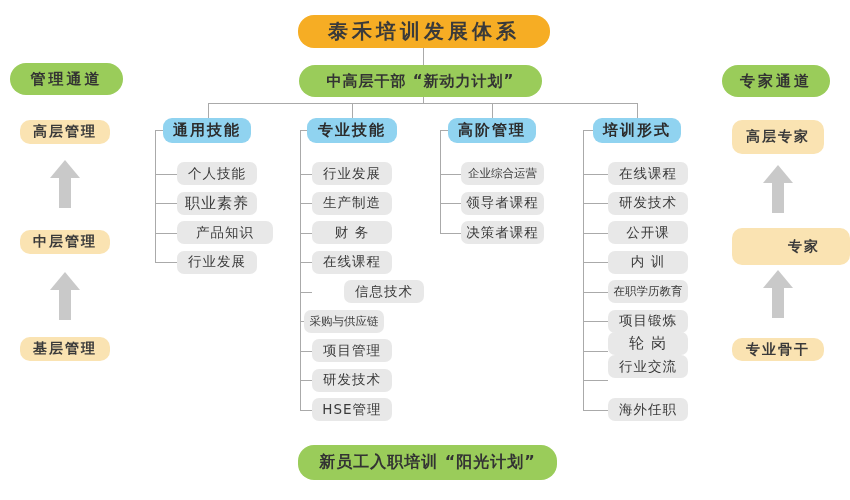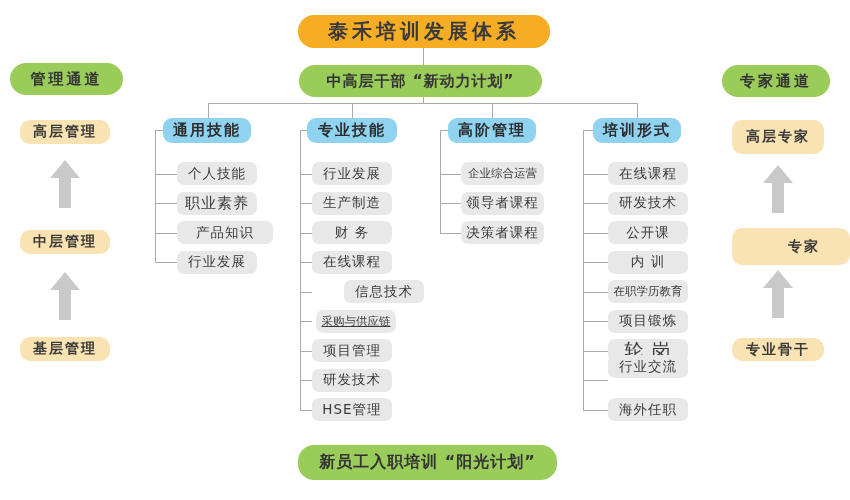--- a/index.html
+++ b/index.html
@@ -101,21 +101,21 @@
     <div class="item" style="left: 312px; top: 162px; width: 80px; height: 23px; font-size: 13.5px;">行业发展</div>
     <div class="line" style="left: 300px; top: 203px; width: 12px; height: 1px;"></div>
     <div class="item" style="left: 312px; top: 191.5px; width: 80px; height: 23px; font-size: 13.5px; border-radius: 7px;">生产制造</div>
     <div class="line" style="left: 300px; top: 232.5px; width: 12px; height: 1px;"></div>
     <div class="item" style="left: 312px; top: 221px; width: 80px; height: 23px; font-size: 13.5px;">财 务</div>
     <div class="line" style="left: 300px; top: 262px; width: 12px; height: 1px;"></div>
     <div class="item" style="left: 312px; top: 250.5px; width: 80px; height: 23px; font-size: 13.5px;">在线课程</div>
     <div class="line" style="left: 300px; top: 291.5px; width: 12px; height: 1px;"></div>
     <div class="item" style="left: 312px; top: 280px; width: 80px; height: 23px; font-size: 13.5px; margin-left: 32px;">信息技术</div>
     <div class="line" style="left: 300px; top: 321px; width: 12px; height: 1px;"></div>
-    <div class="item" style="left: 316px; top: 309.5px; width: 80px; height: 23px; font-size: 11.5px; letter-spacing: 0px; text-decoration: underline;">采购与供应链</div>
+    <div class="item" style="left: 304px; top: 309.5px; width: 80px; height: 23px; font-size: 11.5px; letter-spacing: 0px;">采购与供应链</div>
     <div class="line" style="left: 300px; top: 350.5px; width: 12px; height: 1px;"></div>
     <div class="item" style="left: 312px; top: 339px; width: 80px; height: 23px; font-size: 13.5px;">项目管理</div>
     <div class="line" style="left: 300px; top: 380px; width: 12px; height: 1px;"></div>
     <div class="item" style="left: 312px; top: 368.5px; width: 80px; height: 23px; font-size: 13.5px;">研发技术</div>
     <div class="line" style="left: 300px; top: 409.5px; width: 12px; height: 1px;"></div>
     <div class="item" style="left: 312px; top: 398px; width: 80px; height: 23px; font-size: 13.5px;">HSE管理</div>
     <div class="line" style="left: 440px; top: 130px; width: 1px; height: 102.5px;"></div>
     <div class="line" style="left: 440px; top: 130px; width: 8px; height: 1px;"></div>
     <div class="line" style="left: 440px; top: 173.5px; width: 21px; height: 1px;"></div>
     <div class="item" style="left: 461px; top: 162px; width: 83px; height: 23px; font-size: 11.5px; letter-spacing: 0px;">企业综合运营</div>
@@ -131,18 +131,18 @@
     <div class="item" style="left: 608px; top: 191.5px; width: 80px; height: 23px; font-size: 13.5px;">研发技术</div>
     <div class="line" style="left: 583px; top: 232.5px; width: 25px; height: 1px;"></div>
     <div class="item" style="left: 608px; top: 221px; width: 80px; height: 23px; font-size: 13.5px;">公开课</div>
     <div class="line" style="left: 583px; top: 262px; width: 25px; height: 1px;"></div>
     <div class="item" style="left: 608px; top: 250.5px; width: 80px; height: 23px; font-size: 13.5px;">内 训</div>
     <div class="line" style="left: 583px; top: 291.5px; width: 25px; height: 1px;"></div>
     <div class="item" style="left: 608px; top: 280px; width: 80px; height: 23px; font-size: 11.5px; letter-spacing: 0px;">在职学历教育</div>
     <div class="line" style="left: 583px; top: 321px; width: 25px; height: 1px;"></div>
     <div class="item" style="left: 608px; top: 309.5px; width: 80px; height: 23px; font-size: 13.5px;">项目锻炼</div>
     <div class="line" style="left: 583px; top: 350.5px; width: 25px; height: 1px;"></div>
-    <div class="item" style="left: 608px; top: 339px; width: 80px; height: 23px; font-size: 19px;">轮 岗</div>
+    <div class="item" style="left: 608px; top: 332px; width: 80px; height: 23px; font-size: 15px;">轮 岗</div>
     <div class="line" style="left: 583px; top: 380px; width: 25px; height: 1px;"></div>
     <div class="item" style="left: 608px; top: 355px; width: 80px; height: 23px; font-size: 13.5px;">行业交流</div>
     <div class="line" style="left: 583px; top: 409.5px; width: 25px; height: 1px;"></div>
     <div class="item" style="left: 608px; top: 398px; width: 80px; height: 23px; font-size: 13.5px;">海外任职</div>
   </div>
 
 </body></html>

